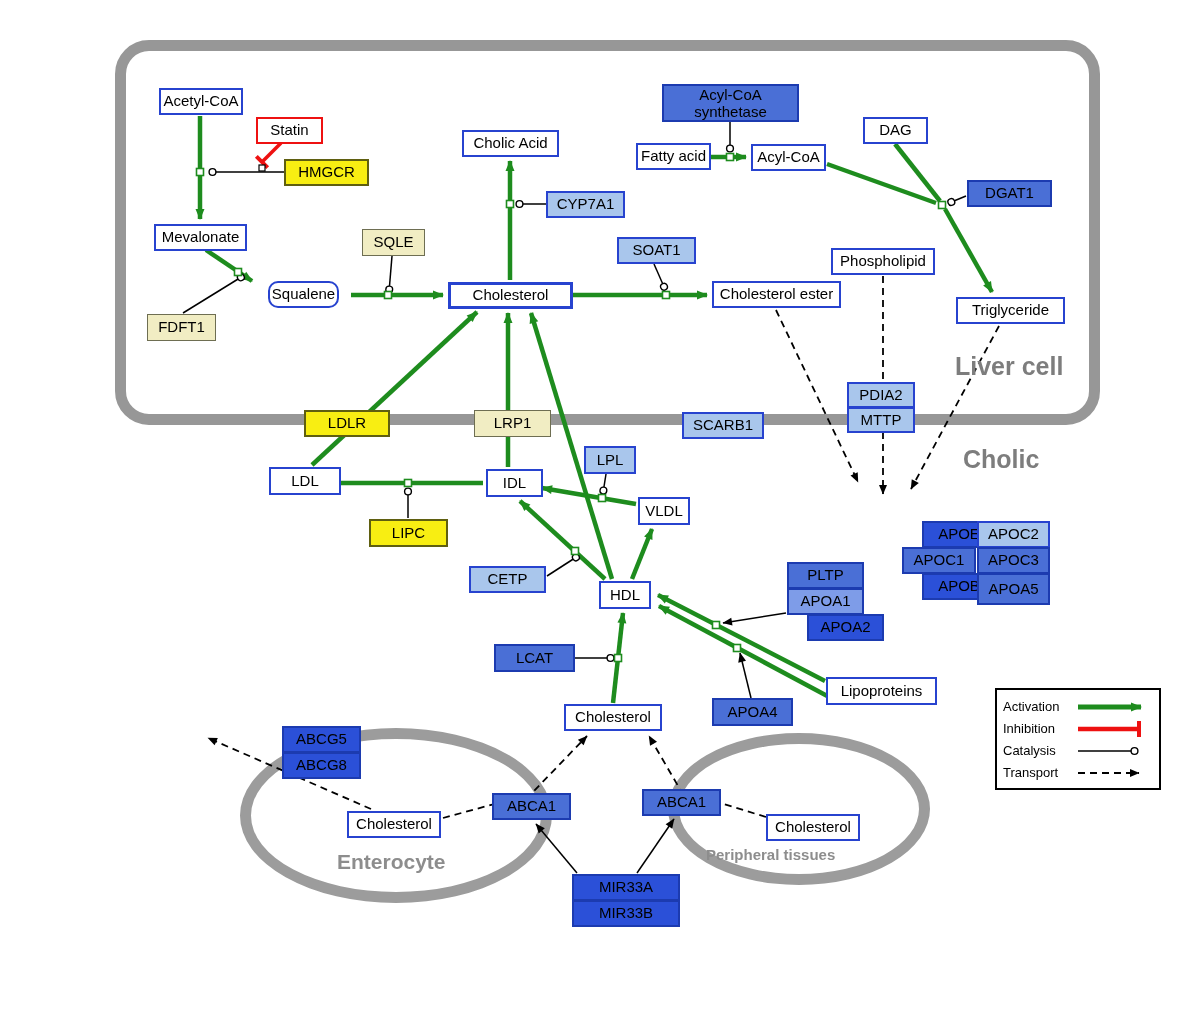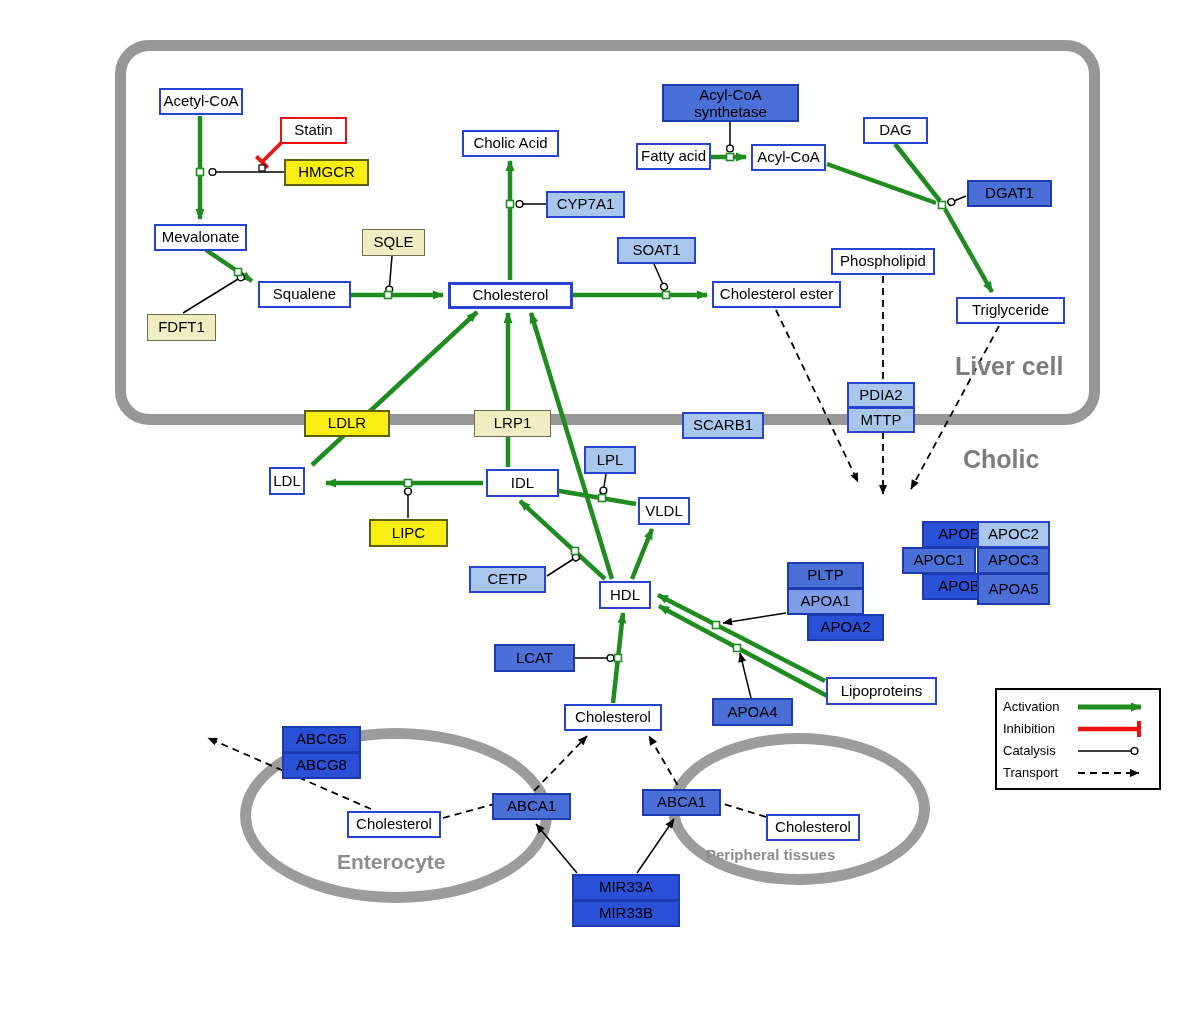--- a/index.html
+++ b/index.html
@@ -10,21 +10,21 @@
   .liver-rect { border:11px solid #979797; border-radius:34px; }
   .cell-ellipse { border:11px solid #9c9c9c; border-radius:50%; }
   .region-label { position:absolute; z-index:4; color:#7d7d7d; font-weight:bold; white-space:nowrap; }
 
   .layer-svg { position:absolute; left:0; top:0; width:1200px; height:1013px; z-index:2; pointer-events:none; }
 
   .node { position:absolute; z-index:3; display:flex; align-items:center; justify-content:center;
           font-size:15px; color:#000; text-align:center; line-height:1.1; white-space:nowrap; cursor:pointer; }
   .white      { background:#ffffff; border:2px solid #2743cf; }
   .thick      { border-width:3px; }
-  .redb       { background:#ffffff; border:2.5px solid #ee1111;margin-left:24px; }
+  .redb       { background:#ffffff; border:2.5px solid #ee1111; }
   .yellow     { background:#f8ee12; border:2px solid #5f5f10; }
   .paleyellow { background:#f1edc3; border:1.5px solid #6e6e52; }
   .lblue      { background:#a9c6ec; border:2px solid #2743cf; }
   .mlblue     { background:#7e9ce8; border:2px solid #1c3bb0; }
   .mblue      { background:#4a6fd6; border:2px solid #1c3bb0; }
   .dblue      { background:#2b50d8; border:2px solid #1c3bb0;margin-left:20px; }
   .twoline    { white-space:normal; line-height:1.15; }
 
   .legend-box { position:absolute; z-index:1; background:#fff; border:2px solid #000; }
   .legend-label { position:absolute; z-index:4; font-size:13px; color:#000; white-space:nowrap; }
@@ -144,21 +144,21 @@
   <div class="legend-label" style="left:1003px; top:699px;">Activation</div>
   <div class="legend-label" style="left:1003px; top:721px;">Inhibition</div>
   <div class="legend-label" style="left:1003px; top:743px;">Catalysis</div>
   <div class="legend-label" style="left:1003px; top:765px;">Transport</div>
 
   <div class="node white" style="left:159px; top:88px; width:84px; height:27px;">Acetyl-CoA</div>
   <div class="node redb" style="left:256px; top:117px; width:67px; height:27px;">Statin</div>
   <div class="node yellow" style="left:284px; top:159px; width:85px; height:27px;">HMGCR</div>
   <div class="node white" style="left:154px; top:224px; width:93px; height:27px;">Mevalonate</div>
   <div class="node paleyellow" style="left:147px; top:314px; width:69px; height:27px;">FDFT1</div>
-  <div class="node white" style="left:258px; top:281px; width:93px; height:27px;">Squalene</div>
+  <div class="node white" style="left:268px; top:281px; width:71px; height:27px;border-radius:10px;">Squalene</div>
   <div class="node paleyellow" style="left:362px; top:229px; width:63px; height:27px;">SQLE</div>
   <div class="node white thick" style="left:448px; top:282px; width:125px; height:27px;">Cholesterol</div>
   <div class="node white" style="left:462px; top:130px; width:97px; height:27px;">Cholic Acid</div>
   <div class="node lblue" style="left:546px; top:191px; width:79px; height:27px;">CYP7A1</div>
   <div class="node lblue" style="left:617px; top:237px; width:79px; height:27px;">SOAT1</div>
   <div class="node white" style="left:712px; top:281px; width:129px; height:27px;">Cholesterol ester</div>
 
   <div class="node mblue twoline" style="left:662px; top:84px; width:137px; height:38px; flex-direction:column;">
     <span>Acyl-CoA</span>
     <span>synthetase</span>
@@ -170,22 +170,22 @@
   <div class="node mblue" style="left:967px; top:180px; width:85px; height:27px;">DGAT1</div>
   <div class="node white" style="left:831px; top:248px; width:104px; height:27px;">Phospholipid</div>
   <div class="node white" style="left:956px; top:297px; width:109px; height:27px;">Triglyceride</div>
   <div class="node lblue" style="left:847px; top:382px; width:68px; height:26px;">PDIA2</div>
   <div class="node lblue" style="left:847px; top:407px; width:68px; height:26px;">MTTP</div>
 
   <div class="node yellow" style="left:304px; top:410px; width:86px; height:27px;">LDLR</div>
   <div class="node paleyellow" style="left:474px; top:410px; width:77px; height:27px;">LRP1</div>
   <div class="node lblue" style="left:682px; top:412px; width:82px; height:27px;">SCARB1</div>
 
-  <div class="node white" style="left:269px; top:467px; width:36px; height:28px;text-align:right;">LDL</div>
-  <div class="node white" style="left:486px; top:469px; width:73px; height:28px;">IDL</div>
+  <div class="node white" style="left:269px; top:467px; width:72px; height:28px;text-align:right;">LDL</div>
+  <div class="node white" style="left:486px; top:469px; width:57px; height:28px;">IDL</div>
   <div class="node lblue" style="left:584px; top:446px; width:52px; height:28px;">LPL</div>
   <div class="node white" style="left:638px; top:497px; width:52px; height:28px;">VLDL</div>
   <div class="node yellow" style="left:369px; top:519px; width:79px; height:28px;">LIPC</div>
   <div class="node lblue" style="left:469px; top:566px; width:77px; height:27px;">CETP</div>
   <div class="node white" style="left:599px; top:581px; width:52px; height:28px;">HDL</div>
 
   <div class="node mblue" style="left:787px; top:562px; width:77px; height:27px;">PLTP</div>
   <div class="node mlblue" style="left:787px; top:588px; width:77px; height:27px;">APOA1</div>
   <div class="node dblue" style="left:787px; top:614px; width:77px; height:27px;">APOA2</div>
 

